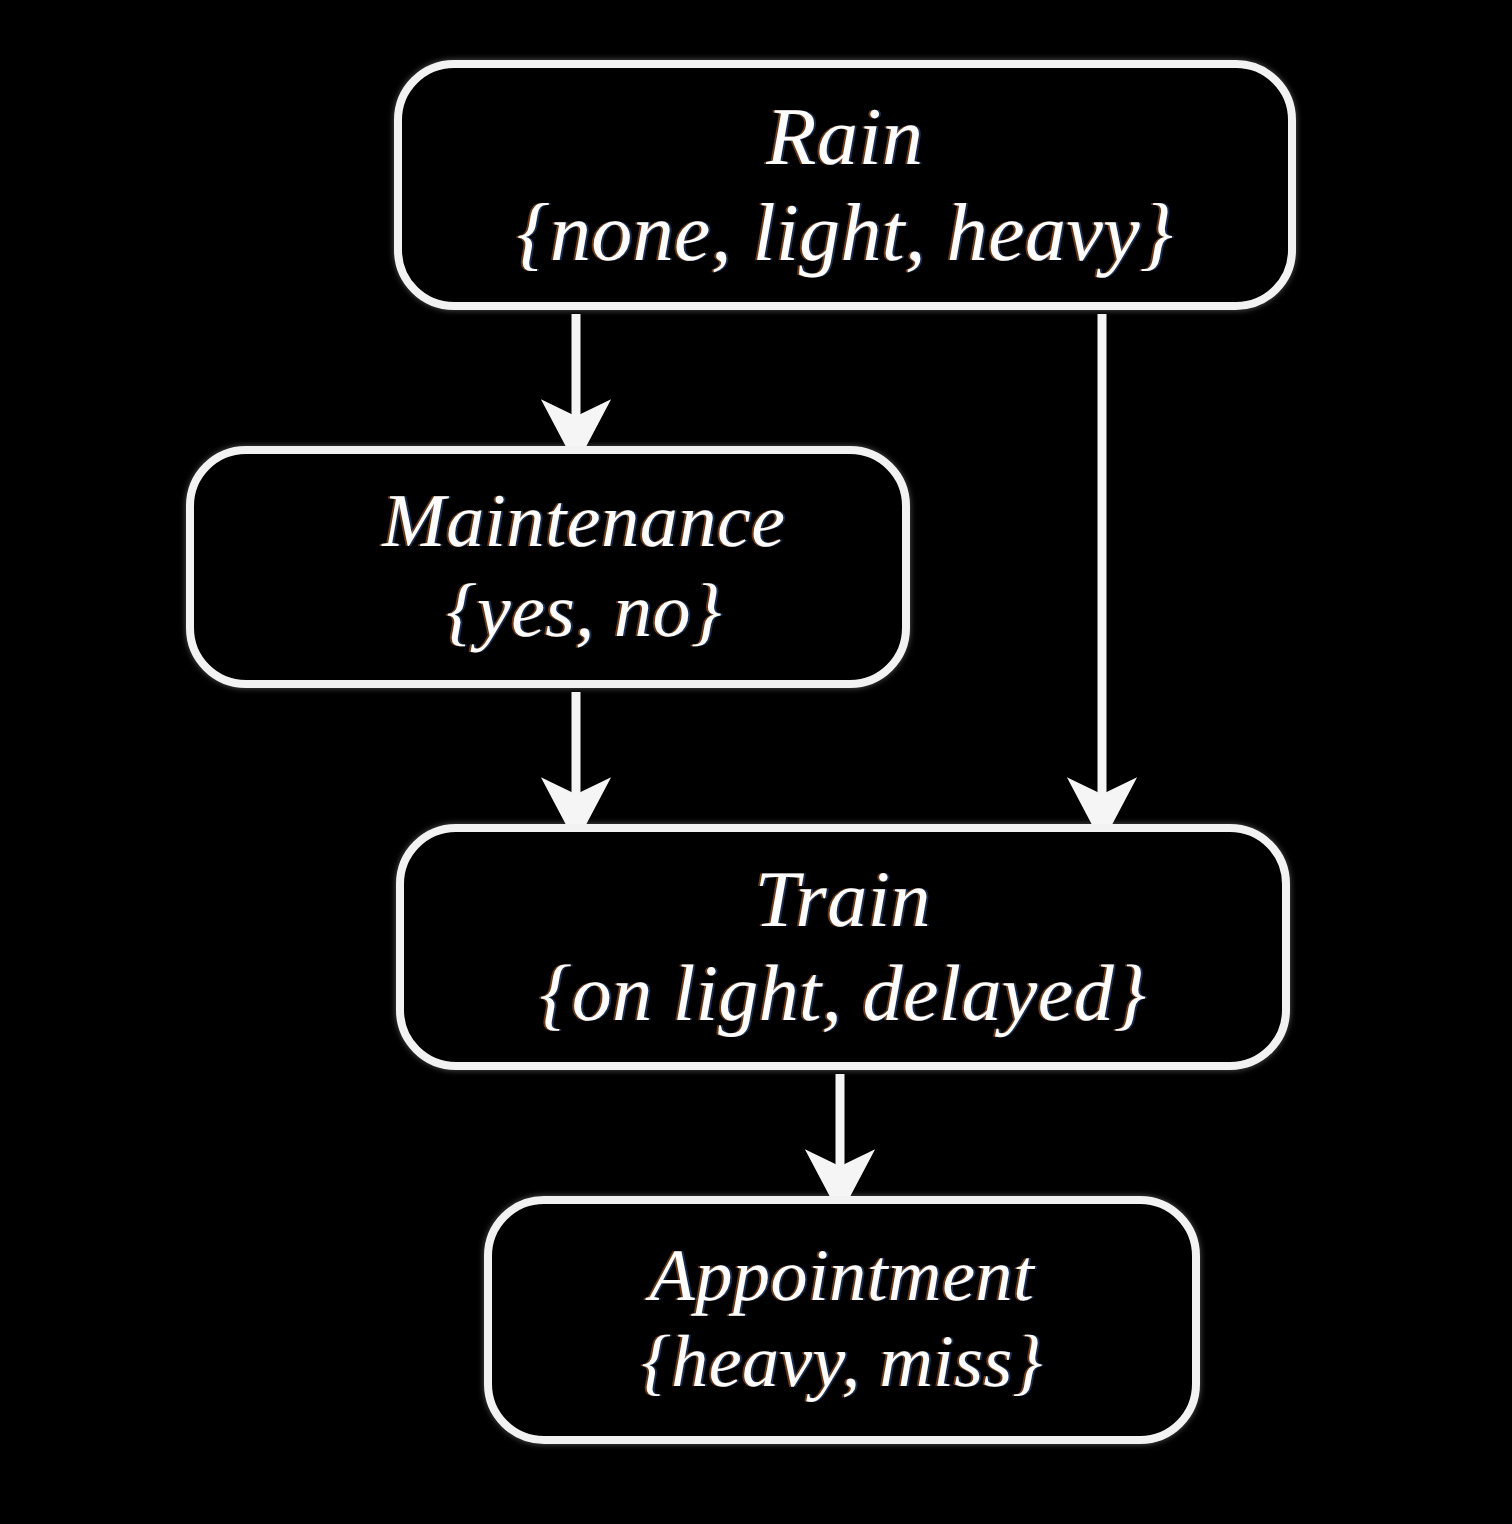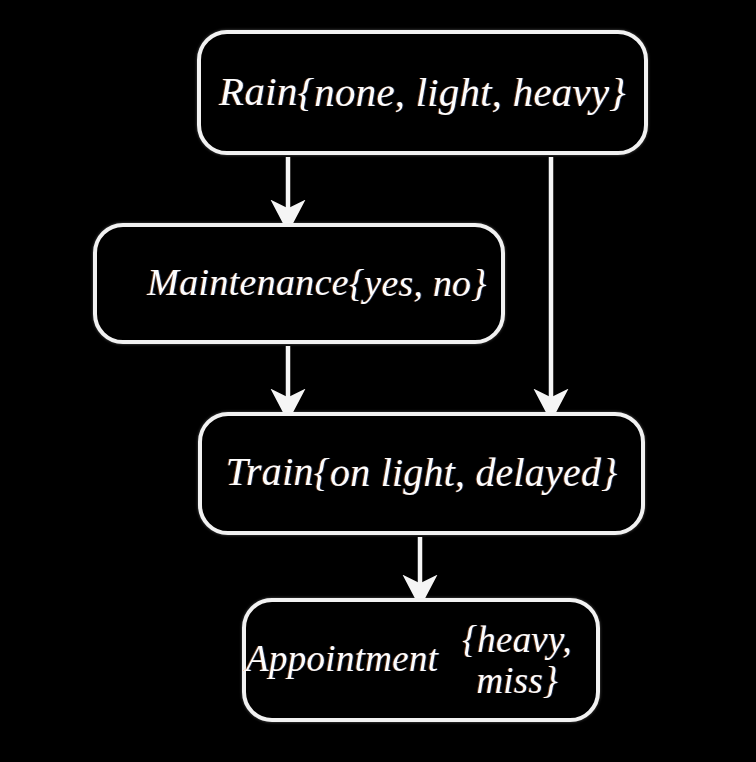--- a/index.html
+++ b/index.html
@@ -15,21 +15,21 @@
     overflow: hidden;
     font-family: "Liberation Serif", "DejaVu Serif", serif;
   }
   .node {
     position: absolute;
     box-sizing: border-box;
     background: #000000;
     border: 4px solid #f2f2f2;
     border-radius: 30px;
     display: flex;
-    flex-direction: row;
+    flex-direction: column;
     align-items: center;
     justify-content: center;
     color: #fdfdfd;
     font-style: italic;
     line-height: 1.12;
     text-align: center;
     box-shadow: 0 0 3px rgba(255,255,255,0.35);
     user-select: none;
   }
   .node .nm {
@@ -37,21 +37,21 @@
     letter-spacing: 0.3px;
     text-shadow: -1px 0 rgba(255,140,60,0.40), 1px 0 rgba(90,150,255,0.30);
   }
   .node .st {
     display: block;
     letter-spacing: 0.2px;
     text-shadow: -1px 0 rgba(255,140,60,0.40), 1px 0 rgba(90,150,255,0.30);
   }
 
   #node-rain        { left:197px; top:30px;  width:451px; height:125px; font-size:41px; }
-  #node-maintenance { left:93px;  top:223px; width:412px; height:121px; font-size:38px;padding-left:36px; }
+  #node-maintenance { left:93px;  top:223px; width:362px; height:121px; font-size:38px;padding-left:36px; }
   #node-train       { left:198px; top:412px; width:447px; height:123px; font-size:40px; }
   #node-appointment { left:242px; top:598px; width:358px; height:124px; font-size:37px; }
 
   #node-rain .nm        { margin-bottom: 2px; }
   #node-maintenance .nm { margin-bottom: 2px; }
   #node-train .nm       { margin-bottom: 2px; }
   #node-appointment .nm { margin-bottom: 2px; }
 
   .edge-layer {
     position: absolute;

